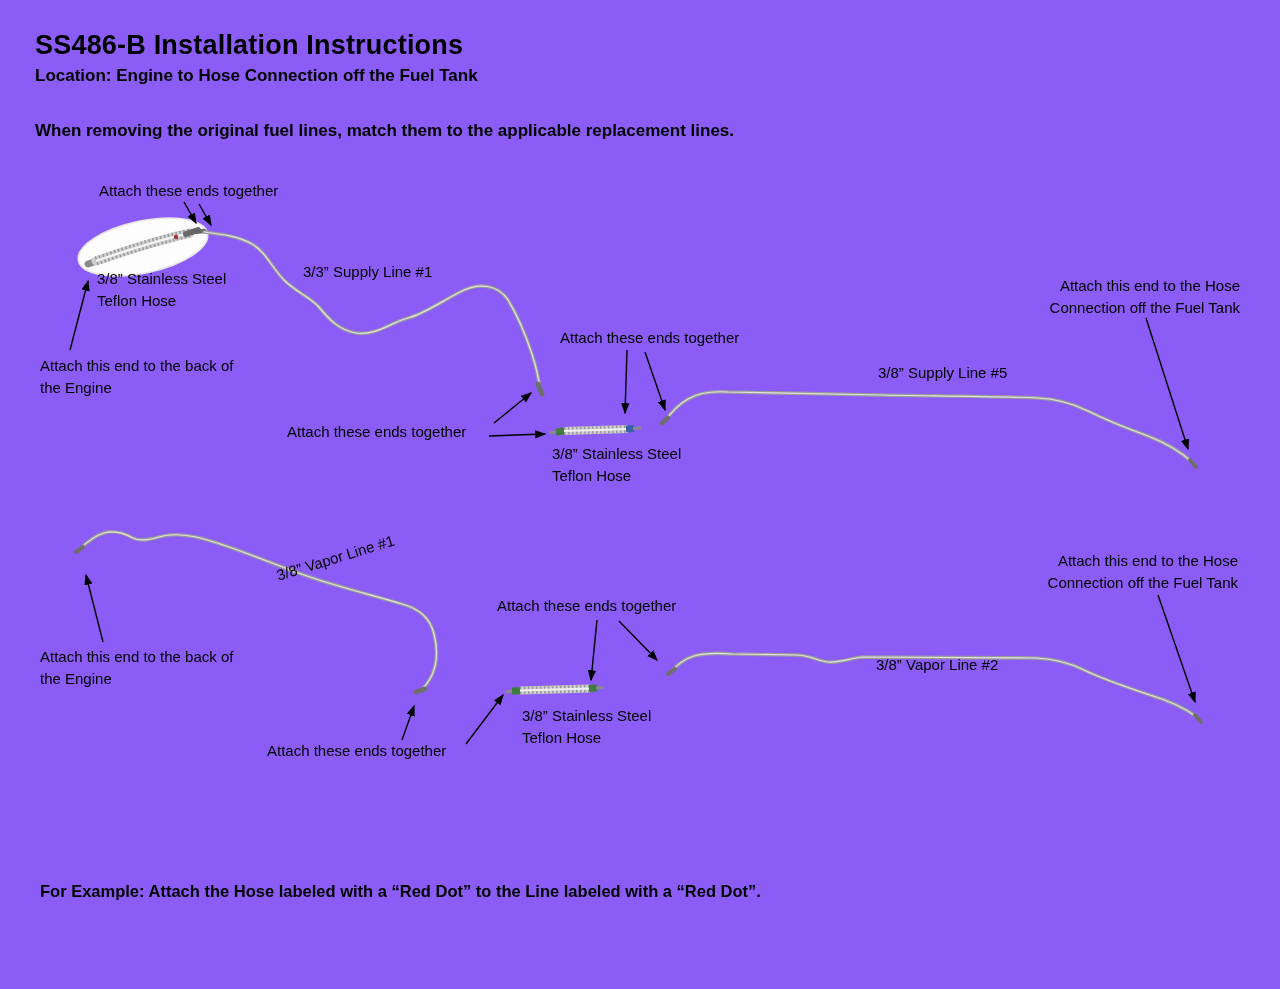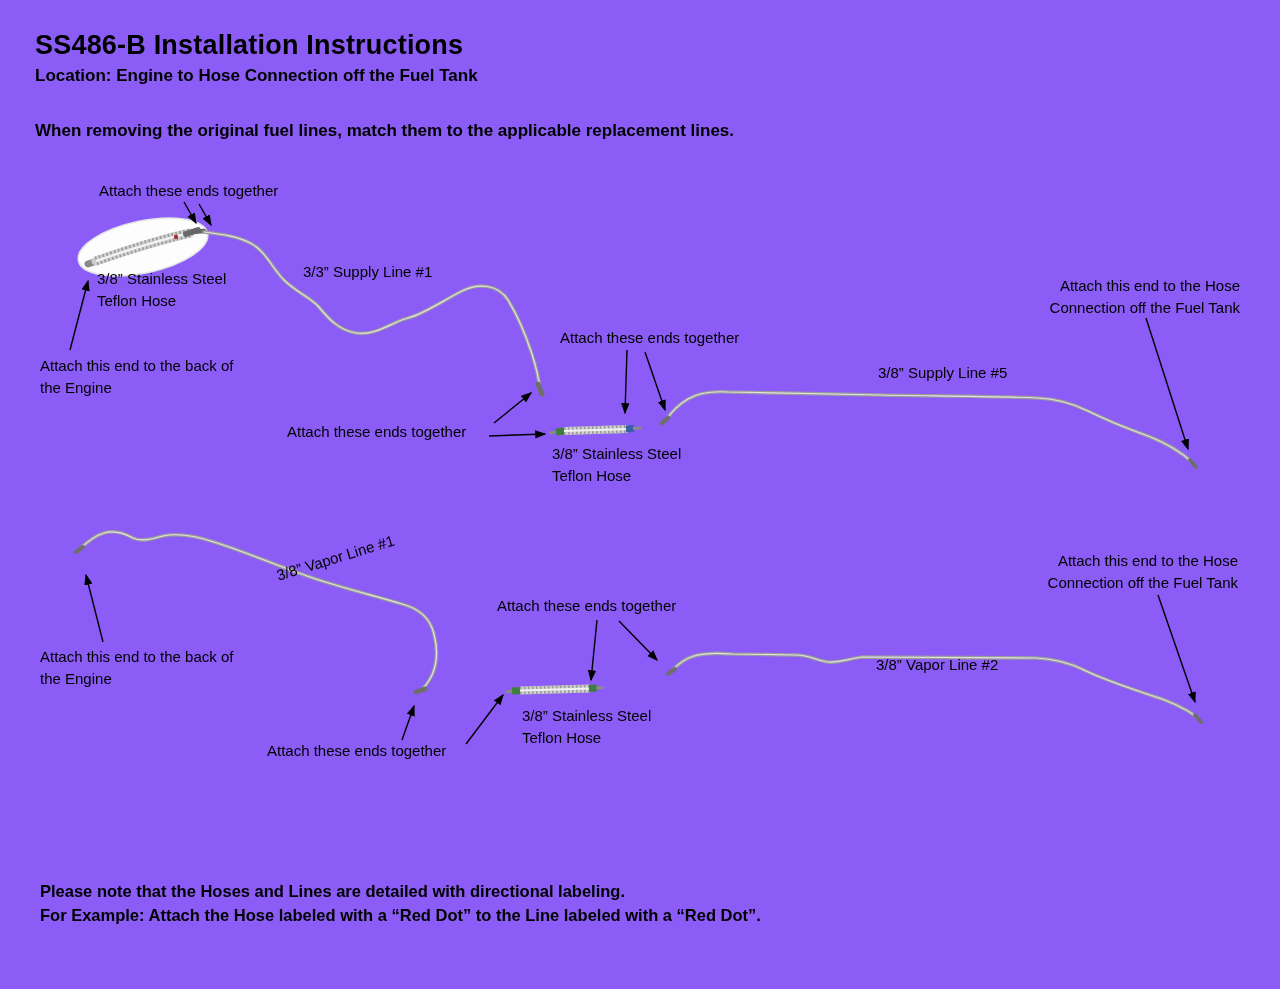--- a/index.html
+++ b/index.html
@@ -145,17 +145,16 @@
   <div class="lbl" style="left:522px; top:705px;">3/8” Stainless Steel
 Teflon Hose</div>
   <div class="lbl" style="left:876px; top:617px;margin-top:37px;">3/8” Vapor Line #2</div>
   <div class="lbl center" style="left:1026px; top:550px; width:212px;">Attach this end to the Hose
 Connection off the Fuel Tank</div>
   <div class="lbl" style="left:40px; top:646px;">Attach this end to the back of
 the Engine</div>
   <div class="lbl" style="left:267px; top:740px;">Attach these ends together</div>
 
   <div class="footer-note">
-    <div>Please note that the Hoses and Lines are detailed with directional labeling.</div>
     <div>For Example: Attach the Hose labeled with a “Red Dot” to the Line labeled with a “Red Dot”.</div>
   </div>
 
 </div>
 
 </body></html>

